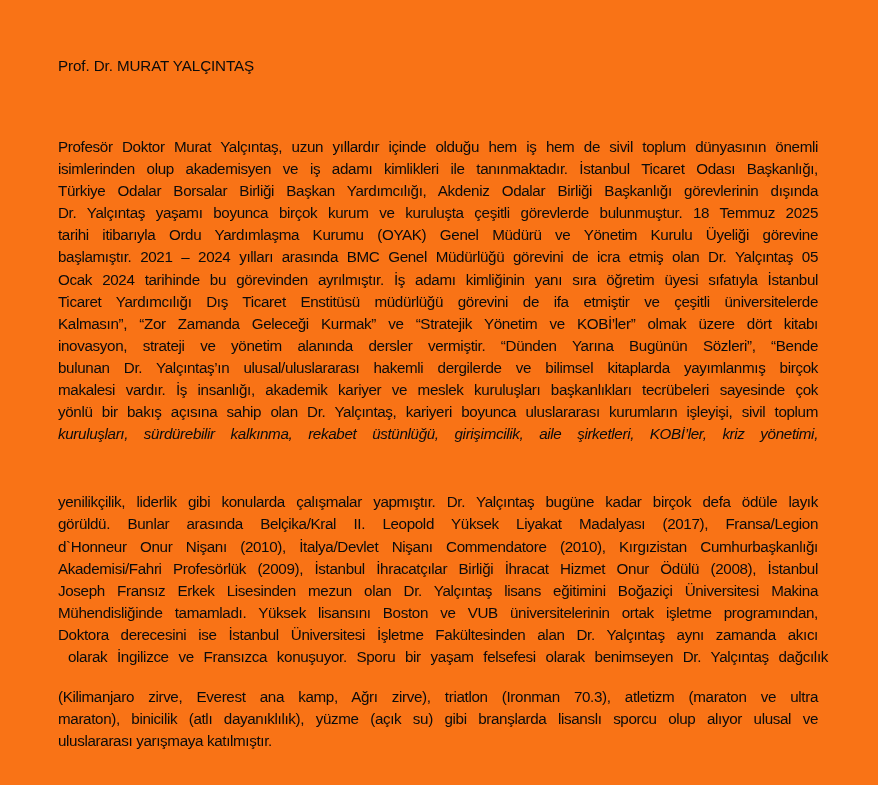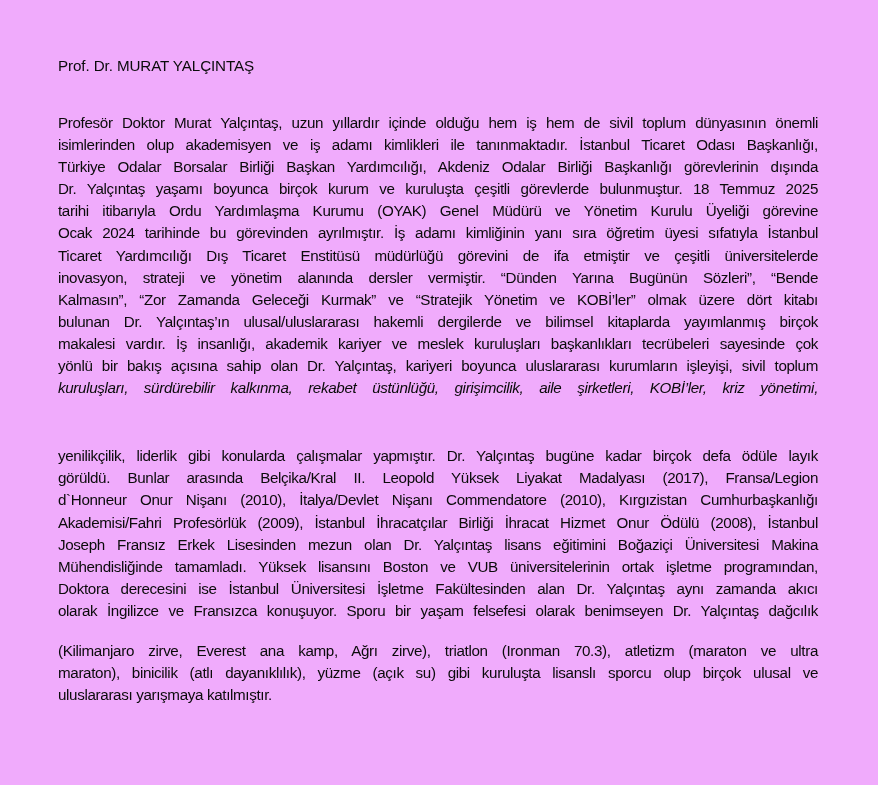--- a/index.html
+++ b/index.html
@@ -13,35 +13,35 @@
     position: relative;
     overflow: hidden;
     font-family: "Liberation Sans", "DejaVu Sans", sans-serif;
     color: #0b0b0b;
   }
   .page {
     position: absolute;
     left: 0; top: 0;
     width: 878px;
     height: 785px;
-    background: #f0abfc;
+    background: #f97316;
   }
   .title {
     position: absolute;
     left: 58px;
     top: 56px;
     font-size: 15.2px;
     line-height: 20px;
     white-space: nowrap;
     letter-spacing: -0.1px;
   }
   .body-text {
     position: absolute;
     left: 58px;
-    top: 112px;
+    top: 136px;
     width: 760px;
   }
   .line {
     display: block;
     height: 22.1px;
     line-height: 22.1px;
     font-size: 15.2px;
     white-space: nowrap;
     text-align: justify;
     text-align-last: justify;
@@ -56,33 +56,34 @@
 
 <div class="page">
   <div class="title">Prof. Dr. MURAT YALÇINTAŞ</div>
 
   <div class="body-text">
     <span class="line" style="width: 760px;">Profesör Doktor Murat Yalçıntaş, uzun yıllardır içinde olduğu hem iş hem de sivil toplum dünyasının önemli</span>
     <span class="line" style="width: 760px;">isimlerinden olup akademisyen ve iş adamı kimlikleri ile tanınmaktadır. İstanbul Ticaret Odası Başkanlığı,</span>
     <span class="line" style="width: 760px;">Türkiye Odalar Borsalar Birliği Başkan Yardımcılığı, Akdeniz Odalar Birliği Başkanlığı görevlerinin dışında</span>
     <span class="line" style="width: 760px;">Dr. Yalçıntaş yaşamı boyunca birçok kurum ve kuruluşta çeşitli görevlerde bulunmuştur. 18 Temmuz 2025</span>
     <span class="line" style="width: 760px;">tarihi itibarıyla Ordu Yardımlaşma Kurumu (OYAK) Genel Müdürü ve Yönetim Kurulu Üyeliği görevine</span>
+    <span class="line" style="width: 760px;">başlamıştır. 2021 – 2024 yılları arasında BMC Genel Müdürlüğü görevini de icra etmiş olan Dr. Yalçıntaş 05</span>
     <span class="line" style="width: 760px;">Ocak 2024 tarihinde bu görevinden ayrılmıştır. İş adamı kimliğinin yanı sıra öğretim üyesi sıfatıyla İstanbul</span>
     <span class="line" style="width: 760px;">Ticaret Yardımcılığı Dış Ticaret Enstitüsü müdürlüğü görevini de ifa etmiştir ve çeşitli üniversitelerde</span>
+    <span class="line" style="width: 760px;">Kalmasın”, “Zor Zamanda Geleceği Kurmak” ve “Stratejik Yönetim ve KOBİ’ler” olmak üzere dört kitabı</span>
     <span class="line" style="width: 760px;">inovasyon, strateji ve yönetim alanında dersler vermiştir. “Dünden Yarına Bugünün Sözleri”, “Bende</span>
-    <span class="line" style="width: 760px;">Kalmasın”, “Zor Zamanda Geleceği Kurmak” ve “Stratejik Yönetim ve KOBİ’ler” olmak üzere dört kitabı</span>
     <span class="line" style="width: 760px;">bulunan Dr. Yalçıntaş’ın ulusal/uluslararası hakemli dergilerde ve bilimsel kitaplarda yayımlanmış birçok</span>
     <span class="line" style="width: 760px;">makalesi vardır. İş insanlığı, akademik kariyer ve meslek kuruluşları başkanlıkları tecrübeleri sayesinde çok</span>
     <span class="line" style="width: 760px;">yönlü bir bakış açısına sahip olan Dr. Yalçıntaş, kariyeri boyunca uluslararası kurumların işleyişi, sivil toplum</span>
     <span class="line" style="width: 760px; font-style: italic;">kuruluşları, sürdürebilir kalkınma, rekabet üstünlüğü, girişimcilik, aile şirketleri, KOBİ’ler, kriz yönetimi,</span>
     <span class="line" style="width: 760px; margin-top: 46px;">yenilikçilik, liderlik gibi konularda çalışmalar yapmıştır. Dr. Yalçıntaş bugüne kadar birçok defa ödüle layık</span>
     <span class="line" style="width: 760px;">görüldü. Bunlar arasında Belçika/Kral II. Leopold Yüksek Liyakat Madalyası (2017), Fransa/Legion</span>
     <span class="line" style="width: 760px;">d`Honneur Onur Nişanı (2010), İtalya/Devlet Nişanı Commendatore (2010), Kırgızistan Cumhurbaşkanlığı</span>
     <span class="line" style="width: 760px;">Akademisi/Fahri Profesörlük (2009), İstanbul İhracatçılar Birliği İhracat Hizmet Onur Ödülü (2008), İstanbul</span>
     <span class="line" style="width: 760px;">Joseph Fransız Erkek Lisesinden mezun olan Dr. Yalçıntaş lisans eğitimini Boğaziçi Üniversitesi Makina</span>
     <span class="line" style="width: 760px;">Mühendisliğinde tamamladı. Yüksek lisansını Boston ve VUB üniversitelerinin ortak işletme programından,</span>
     <span class="line" style="width: 760px;">Doktora derecesini ise İstanbul Üniversitesi İşletme Fakültesinden alan Dr. Yalçıntaş aynı zamanda akıcı</span>
-    <span class="line" style="width: 760px;">olarak İngilizce ve Fransızca konuşuyor. Sporu bir yaşam felsefesi olarak benimseyen Dr. Yalçıntaş dağcılık</span>
+    <span class="line" style="width: 760px; margin-left: 10px;">olarak İngilizce ve Fransızca konuşuyor. Sporu bir yaşam felsefesi olarak benimseyen Dr. Yalçıntaş dağcılık</span>
     <span class="line" style="width: 760px; margin-top: 18px;">(Kilimanjaro zirve, Everest ana kamp, Ağrı zirve), triatlon (Ironman 70.3), atletizm (maraton ve ultra</span>
-    <span class="line" style="width: 760px;">maraton), binicilik (atlı dayanıklılık), yüzme (açık su) gibi kuruluşta lisanslı sporcu olup birçok ulusal ve</span>
+    <span class="line" style="width: 760px;">maraton), binicilik (atlı dayanıklılık), yüzme (açık su) gibi branşlarda lisanslı sporcu olup alıyor ulusal ve</span>
     <span class="line last" style="width: 760px;">uluslararası yarışmaya katılmıştır.</span>
   </div>
 </div>
 
 </body></html>

